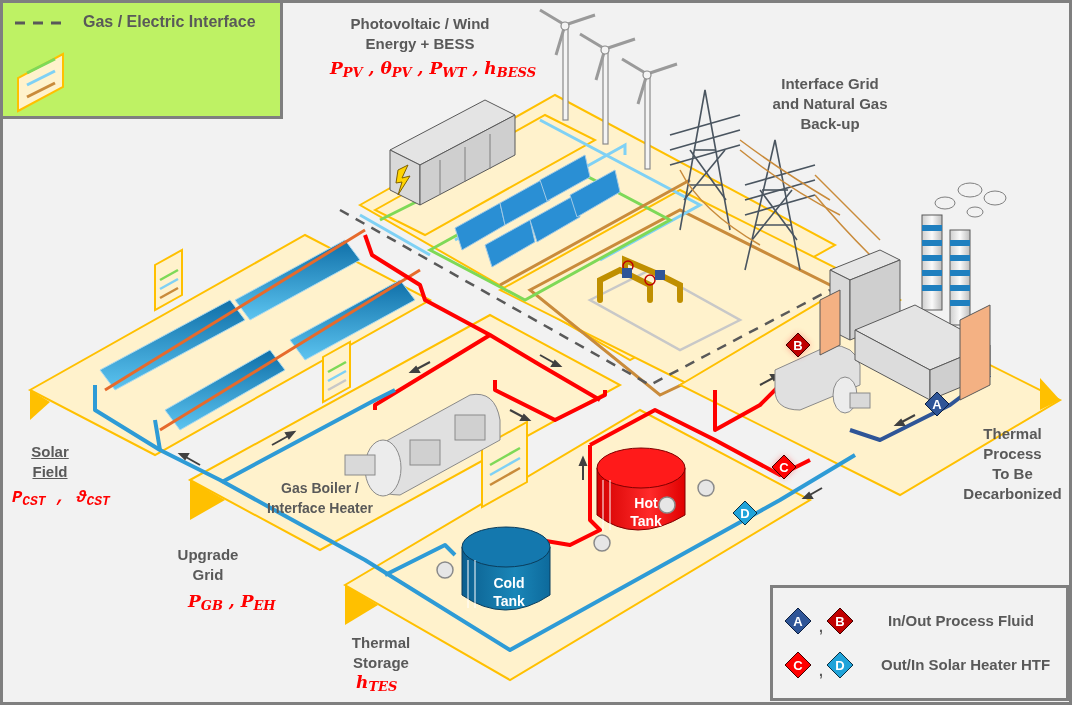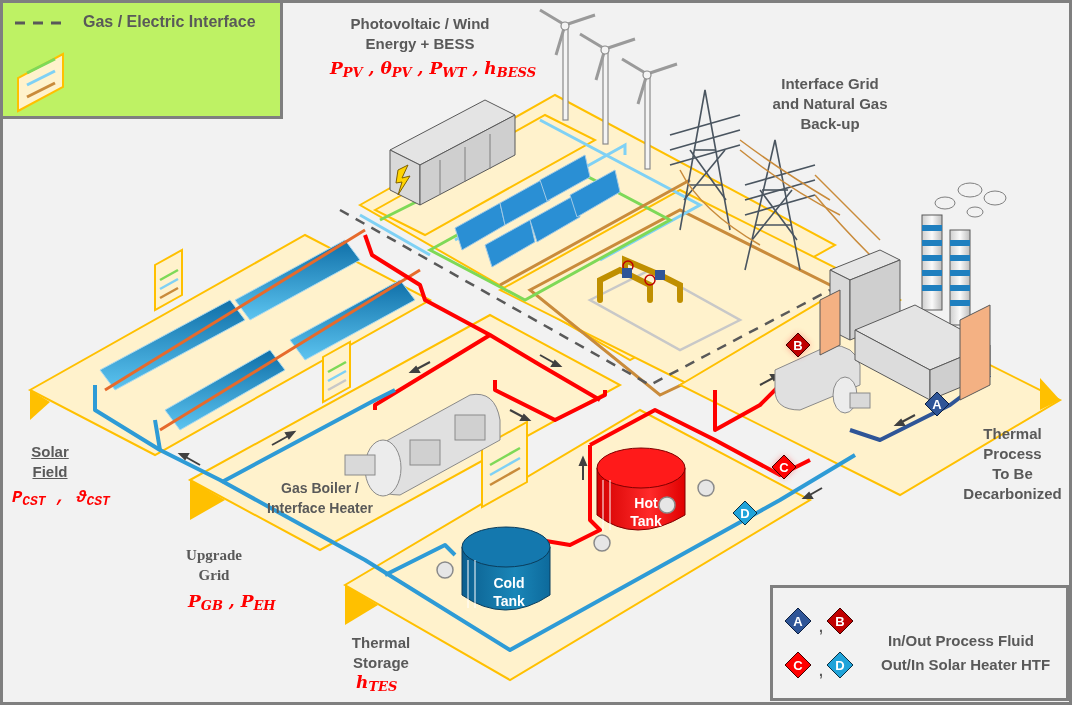--- a/index.html
+++ b/index.html
@@ -369,21 +369,21 @@
 <div class="var" style="left:12px;top:488px;font-family:Liberation Mono, monospace;">
   <span>P</span><sub>CST</sub> ,
   <span>ϑ</span><sub>CST</sub>
 </div>
 
 <div class="label" style="left:255px;top:478px;width:130px;font-size:14px;">
   <div>Gas Boiler /</div>
   <div>Interface Heater</div>
 </div>
 
-<div class="label" style="left:174px;top:545px;width:80px;font-family:Liberation Serif, serif;">
+<div class="label" style="left:168px;top:545px;width:80px;">
   <div>Upgrade</div>
   <div>Grid</div>
 </div>
 <div class="var" style="left:188px;top:591px;">
   <span>P</span><sub>GB</sub> ,
   <span>P</span><sub>EH</sub>
 </div>
 
 <div class="label" style="left:336px;top:633px;width:90px;">
   <div>Thermal</div>
@@ -401,21 +401,21 @@
 </div>
 
 <div class="legend-br">
   <svg style="position:absolute;left:10px;top:18px" width="80" height="30">
     <polygon points="15,2 28,15 15,28 2,15" fill="#2f5597" stroke="#0a1e40"></polygon>
     <text x="15" y="20" text-anchor="middle" fill="#fff" font-size="13" font-weight="bold">A</text>
     <text x="36" y="26" fill="#595959" font-size="14" font-weight="bold">,</text>
     <polygon points="57,2 70,15 57,28 44,15" fill="#c00000" stroke="#400000"></polygon>
     <text x="57" y="20" text-anchor="middle" fill="#fff" font-size="13" font-weight="bold">B</text>
   </svg>
-  <div class="txt" style="left:115px;top:24px;margin-top:20px;">In/Out Process Fluid</div>
+  <div class="txt" style="left:115px;top:24px;">In/Out Process Fluid</div>
   <svg style="position:absolute;left:10px;top:62px" width="80" height="30">
     <polygon points="15,2 28,15 15,28 2,15" fill="#ff0000" stroke="#400000"></polygon>
     <text x="15" y="20" text-anchor="middle" fill="#fff" font-size="13" font-weight="bold">C</text>
     <text x="36" y="26" fill="#595959" font-size="14" font-weight="bold">,</text>
     <polygon points="57,2 70,15 57,28 44,15" fill="#1fa3d9" stroke="#0a2e40"></polygon>
     <text x="57" y="20" text-anchor="middle" fill="#fff" font-size="13" font-weight="bold">D</text>
   </svg>
   <div class="txt" style="left:108px;top:68px;">Out/In Solar Heater HTF</div>
 </div>
 

